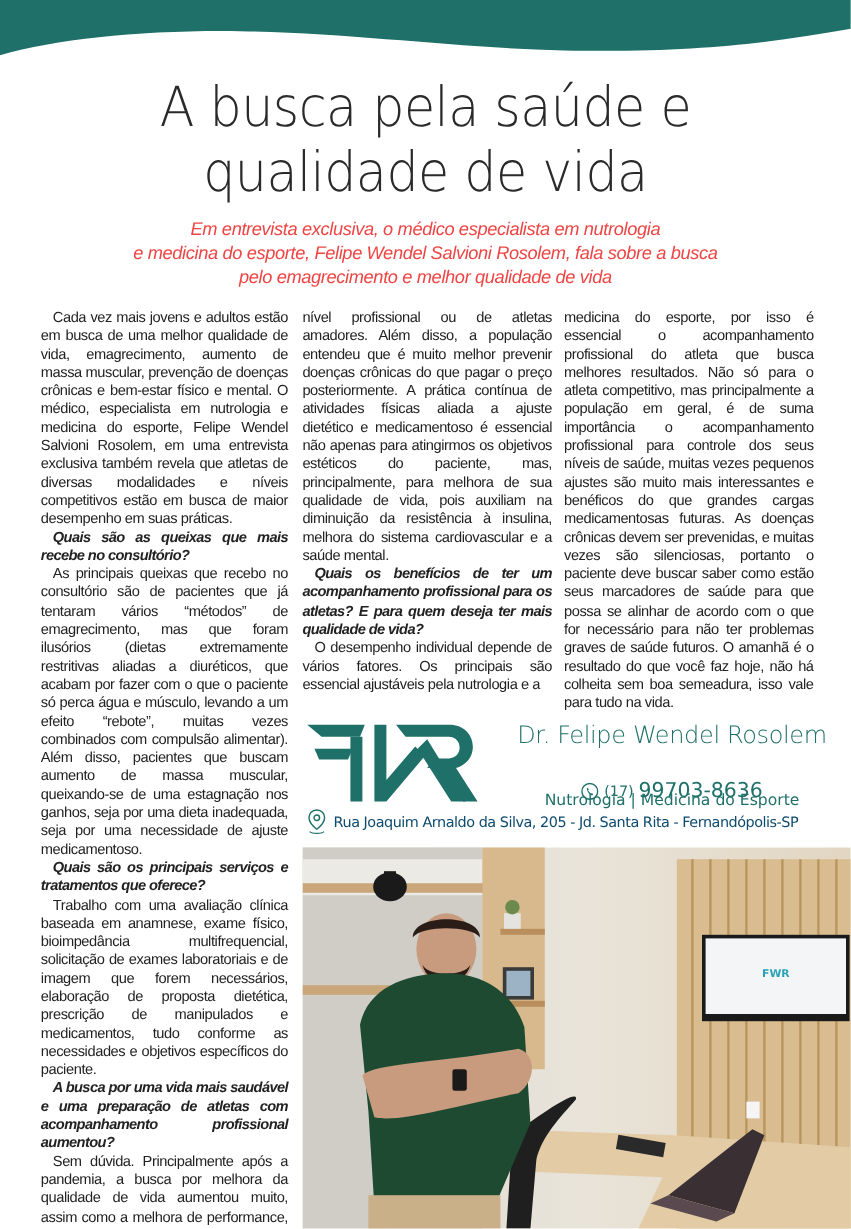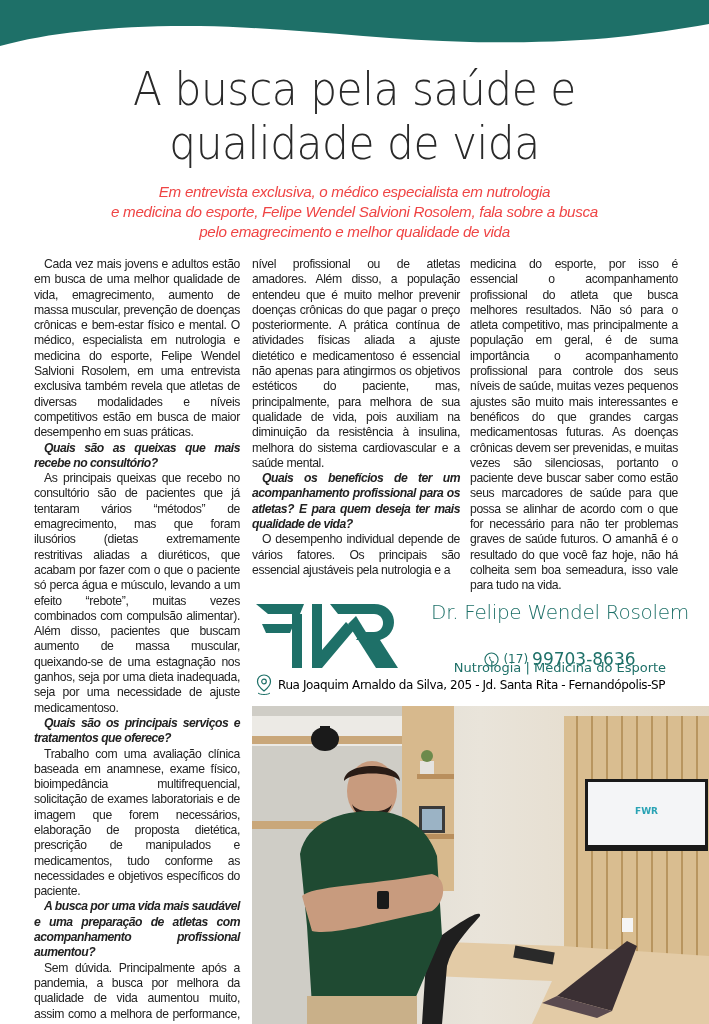--- a/index.html
+++ b/index.html
@@ -52,21 +52,21 @@
   }
   .ad-phone {
     position: absolute; left: 158px; top: 49px; width: 300px; text-align: center;
     font-family: "DejaVu Sans", sans-serif; font-size: 17px; color: #1e7068;
     display: flex; justify-content: center; align-items: center; gap: 4px;
   }
   .ad-phone .pre { font-size: 12px; }
   .phone-icon { width: 15px; height: 15px; display: inline-block; }
   .ad-address {
     position: absolute; left: 4px; top: 74px; width: 450px;
-    font-family: "DejaVu Sans", sans-serif; font-size: 12px; color: #000000;
+    font-family: "DejaVu Sans", sans-serif; font-size: 12px; color: #0c4a6e;
     display: flex; align-items: center; gap: 6px; letter-spacing: -0.4px;
   }
   .pin-icon { width: 16px; height: 22px; display: inline-block; }
 
   .photo { position: absolute; left: 252px; top: 706px; width: 509px; height: 318px; overflow: hidden; }
 </style>
 </head>
 <body>
 
 <svg class="wave" viewBox="0 0 709 50" preserveAspectRatio="none">

